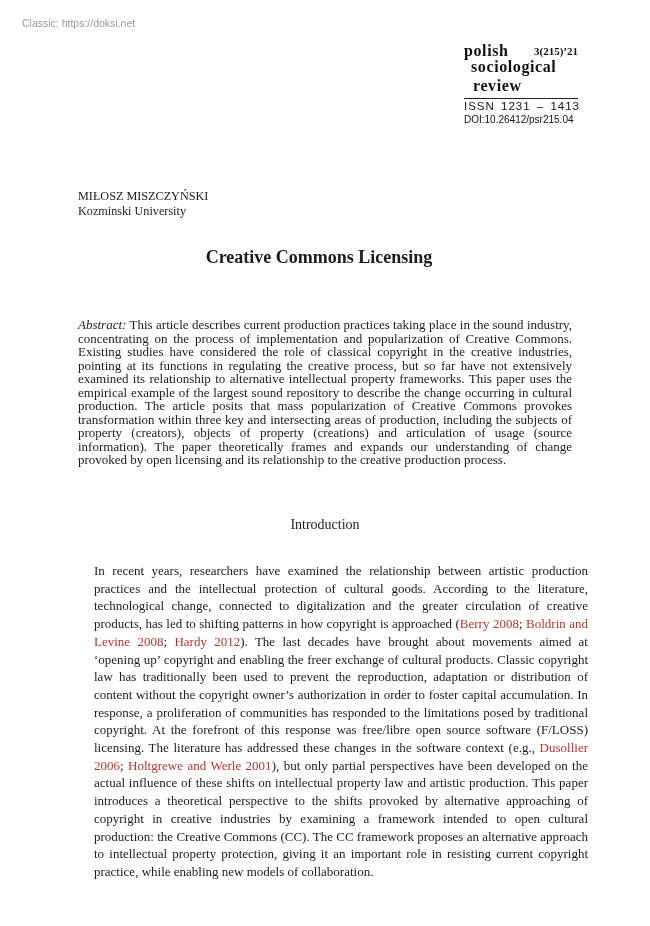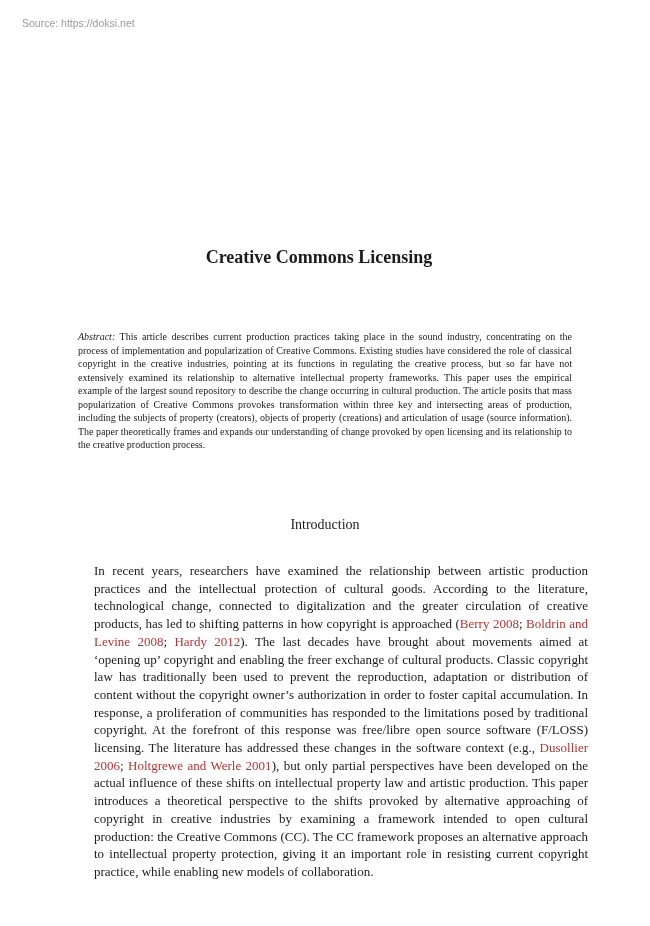--- a/index.html
+++ b/index.html
@@ -83,24 +83,24 @@
     margin:0;
     text-align:center;
     font-size:18px;
     font-weight:700;
     line-height:21.7px;
     font-family:"Liberation Serif", serif;
   }
   
   .abstract{
     position:absolute;
-    left:78px; top:330px;
+    left:78px; top:318px;
     width:494px;
     margin:0;
-    font-size:10px;
+    font-size:13px;
     line-height:13.5px;
     text-align:justify;
   }
   .keywords{
     position:absolute;
     left:78px; top:461px;
     width:494px;
     margin:0;
     font-size:10.8px;
     line-height:13.5px;
@@ -124,23 +124,42 @@
     line-height:17.7px;
     text-align:justify;
   }
   .cite{color:var(--cite-color);}
 </style>
 </head>
 <body>
 
 <div class="page">
 
-  <div class="source-note">Source: https://doksi.net</div>
+  <div class="source-note">Classic: https://doksi.net</div>
 
+  <div class="masthead">
+    <div class="m-row1">
+      <span class="m-name">polish</span>
+      <span class="m-issue">3(215)’21</span>
+    </div>
+    <div class="m-row2">
+      <span class="m-name">sociological</span>
+    </div>
+    <div class="m-row3">
+      <span class="m-name">review</span>
+    </div>
+    <div class="m-rule"></div>
+    <div class="m-issn">ISSN 1231 – 1413</div>
+    <div class="m-doi">DOI:10.26412/psr215.04</div>
+  </div>
 
+  <div class="author">
+    <div>MIŁOSZ MISZCZYŃSKI</div>
+    <div>Kozminski University</div>
+  </div>
 
   <h1 class="title"><span>Creative Commons Licensing</span><br></h1>
 
   <p class="abstract"><span class="ital">Abstract:</span> <span>This article describes current production practices taking place in the sound industry, concentrating on the process of implementation and popularization of Creative Commons. Existing studies have considered the role of classical copyright in the creative industries, pointing at its functions in regulating the creative process, but so far have not extensively examined its relationship to alternative intellectual property frameworks. This paper uses the empirical example of the largest sound repository to describe the change occurring in cultural production. The article posits that mass popularization of Creative Commons provokes transformation within three key and intersecting areas of production, including the subjects of property (creators), objects of property (creations) and articulation of usage (source information). The paper theoretically frames and expands our understanding of change provoked by open licensing and its relationship to the creative production process.</span></p>
 
 
   <h2 class="intro-heading">Introduction</h2>
 
   <p class="body-para"><span>In recent years, researchers have examined the relationship between artistic production practices and the intellectual protection of cultural goods. According to the literature, technological change, connected to digitalization and the greater circulation of creative products, has led to shifting patterns in how copyright is approached (</span><span class="cite">Berry 2008</span><span>; </span><span class="cite">Boldrin and Levine 2008</span><span>; </span><span class="cite">Hardy 2012</span><span>). The last decades have brought about movements aimed at ‘opening up’ copyright and enabling the freer exchange of cultural products. Classic copyright law has traditionally been used to prevent the reproduction, adaptation or distribution of content without the copyright owner’s authorization in order to foster capital accumulation. In response, a proliferation of communities has responded to the limitations posed by traditional copyright. At the forefront of this response was free/libre open source software (F/LOSS) licensing. The literature has addressed these changes in the software context (e.g., </span><span class="cite">Dusollier 2006</span><span>; </span><span class="cite">Holtgrewe and Werle 2001</span><span>), but only partial perspectives have been developed on the actual influence of these shifts on intellectual property law and artistic production. This paper introduces a theoretical perspective to the shifts provoked by alternative approaching of copyright in creative industries by examining a framework intended to open cultural production: the Creative Commons (CC). The CC framework proposes an alternative approach to intellectual property protection, giving it an important role in resisting current copyright practice, while enabling new models of collaboration.</span></p>
 

